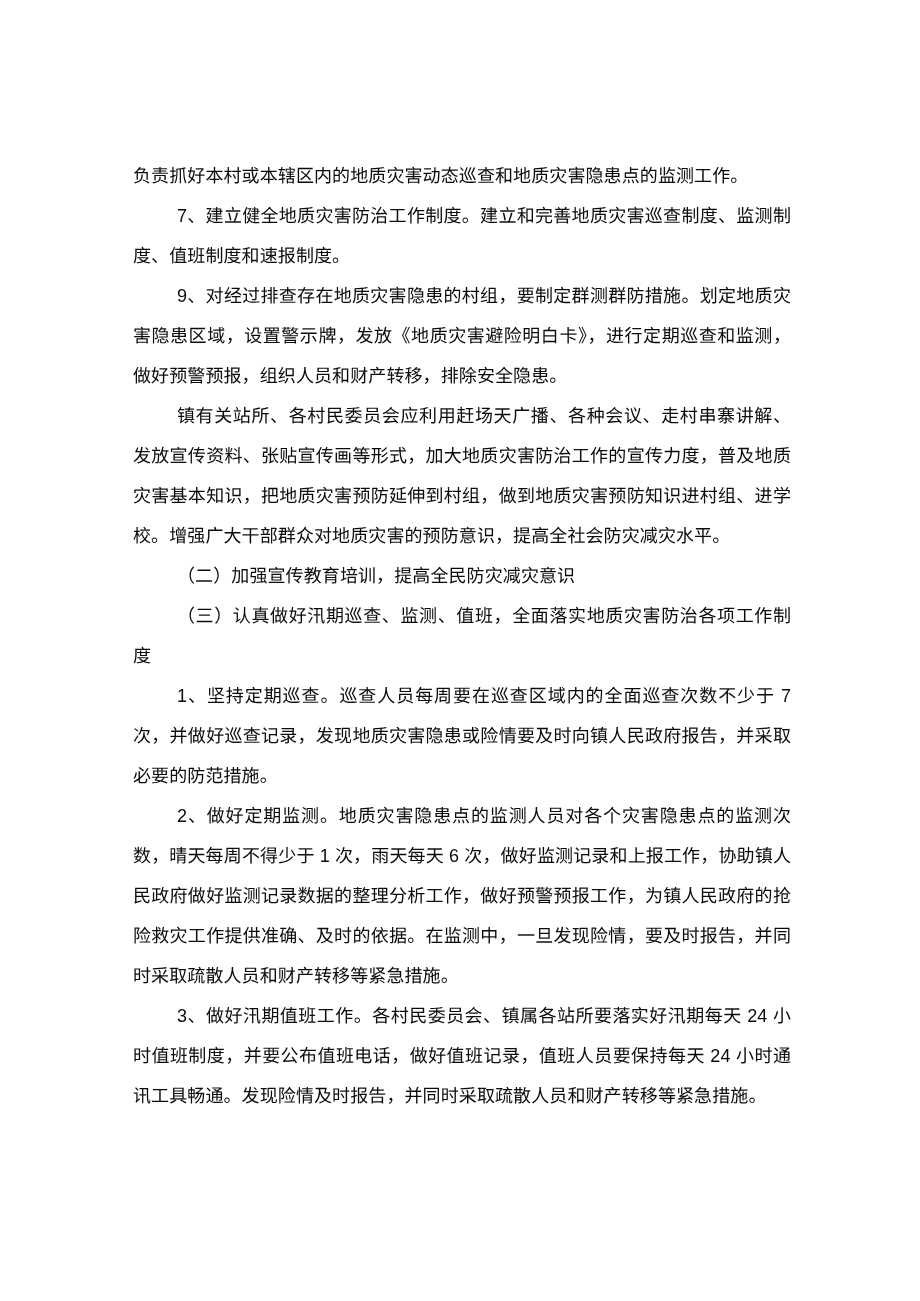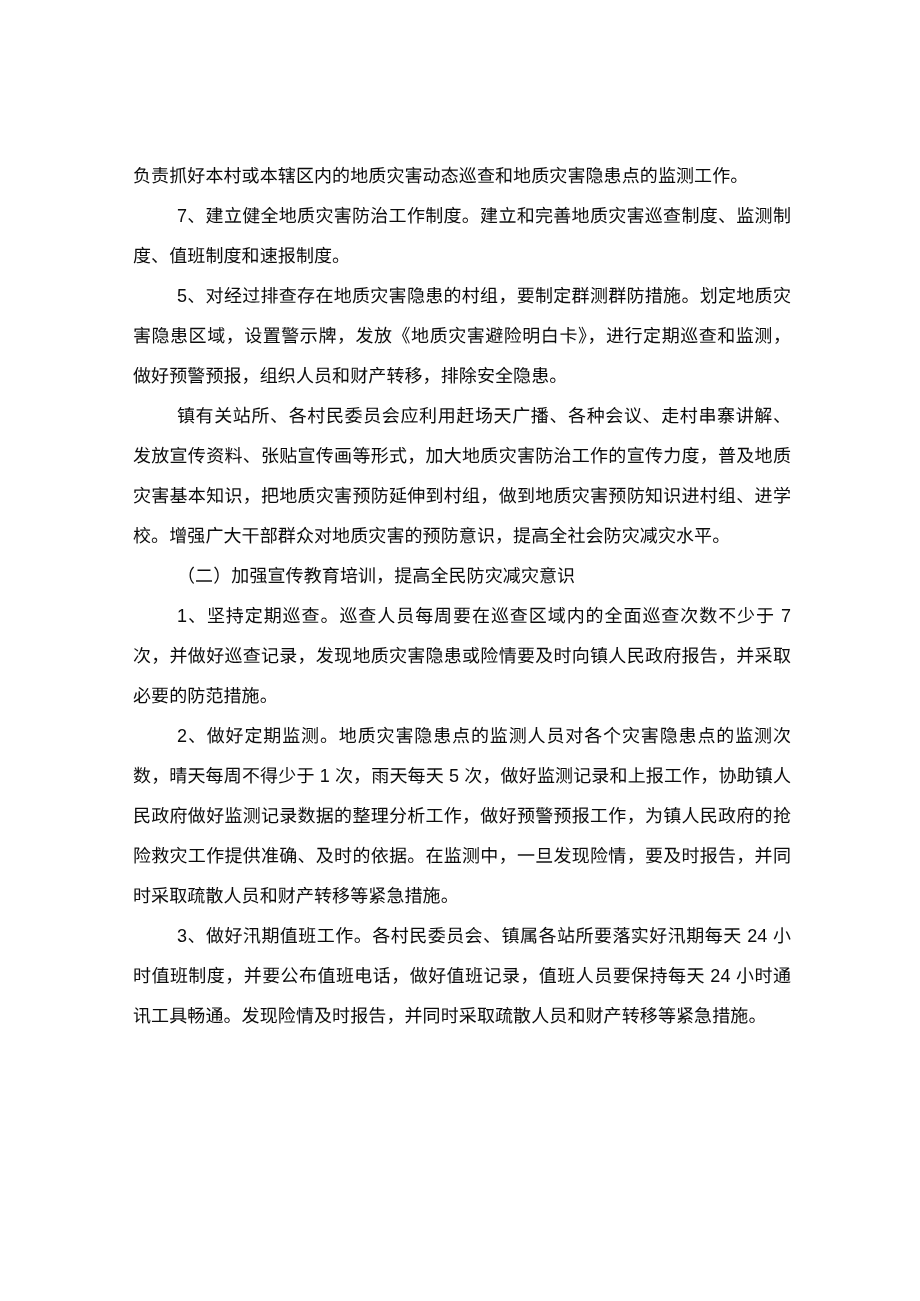--- a/index.html
+++ b/index.html
@@ -52,27 +52,28 @@
 </head>
 <body>
 
 <div class="page">
   <div class="doc-body">
 
     <p class="para cont">负责抓好本村或本辖区内的地质灾害动态巡查和地质灾害隐患点的监测工作。</p>
 
     <p class="para indent">7、建立健全地质灾害防治工作制度。建立和完善地质灾害巡查制度、监测制度、值班制度和速报制度。</p>
 
-    <p class="para indent">5、对经过排查存在地质灾害隐患的村组，要制定群测群防措施。划定地质灾害隐患区域，设置警示牌，发放《地质灾害避险明白卡》，进行定期巡查和监测，做好预警预报，组织人员和财产转移，排除安全隐患。</p>
+    <p class="para indent">9、对经过排查存在地质灾害隐患的村组，要制定群测群防措施。划定地质灾害隐患区域，设置警示牌，发放《地质灾害避险明白卡》，进行定期巡查和监测，做好预警预报，组织人员和财产转移，排除安全隐患。</p>
 
     <p class="para indent">镇有关站所、各村民委员会应利用赶场天广播、各种会议、走村串寨讲解、发放宣传资料、张贴宣传画等形式，加大地质灾害防治工作的宣传力度，普及地质灾害基本知识，把地质灾害预防延伸到村组，做到地质灾害预防知识进村组、进学校。增强广大干部群众对地质灾害的预防意识，提高全社会防灾减灾水平。</p>
 
     <p class="para indent">（二）加强宣传教育培训，提高全民防灾减灾意识</p>
 
+    <p class="para indent">（三）认真做好汛期巡查、监测、值班，全面落实地质灾害防治各项工作制度</p>
 
     <p class="para indent">1、坚持定期巡查。巡查人员每周要在巡查区域内的全面巡查次数不少于 7 次，并做好巡查记录，发现地质灾害隐患或险情要及时向镇人民政府报告，并采取必要的防范措施。</p>
 
-    <p class="para indent">2、做好定期监测。地质灾害隐患点的监测人员对各个灾害隐患点的监测次数，晴天每周不得少于 1 次，雨天每天 5 次，做好监测记录和上报工作，协助镇人民政府做好监测记录数据的整理分析工作，做好预警预报工作，为镇人民政府的抢险救灾工作提供准确、及时的依据。在监测中，一旦发现险情，要及时报告，并同时采取疏散人员和财产转移等紧急措施。</p>
+    <p class="para indent">2、做好定期监测。地质灾害隐患点的监测人员对各个灾害隐患点的监测次数，晴天每周不得少于 1 次，雨天每天 6 次，做好监测记录和上报工作，协助镇人民政府做好监测记录数据的整理分析工作，做好预警预报工作，为镇人民政府的抢险救灾工作提供准确、及时的依据。在监测中，一旦发现险情，要及时报告，并同时采取疏散人员和财产转移等紧急措施。</p>
 
     <p class="para indent">3、做好汛期值班工作。各村民委员会、镇属各站所要落实好汛期每天 24 小时值班制度，并要公布值班电话，做好值班记录，值班人员要保持每天 24 小时通讯工具畅通。发现险情及时报告，并同时采取疏散人员和财产转移等紧急措施。</p>
 
   </div>
 </div>
 
 </body></html>

